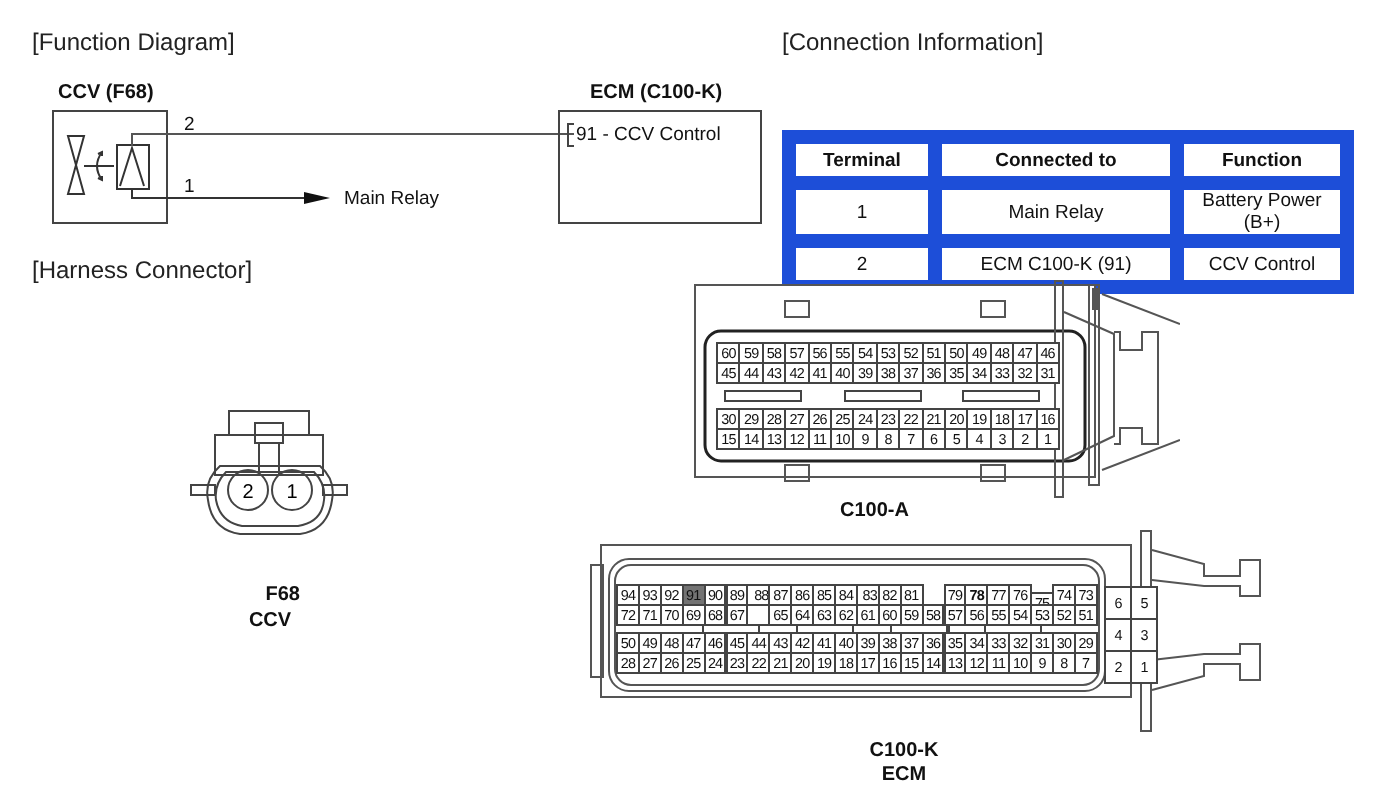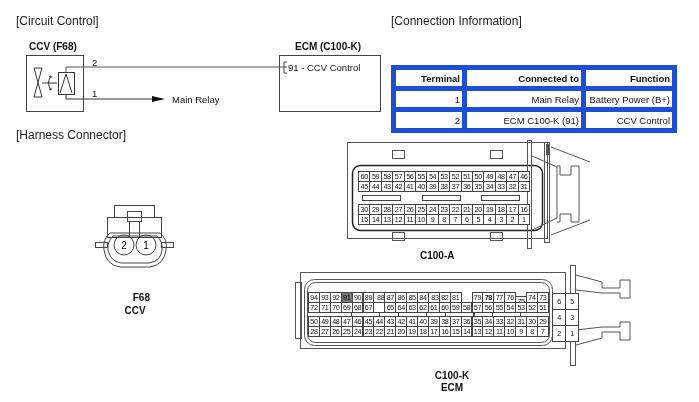--- a/index.html
+++ b/index.html
@@ -2,30 +2,30 @@
 <html><head>
 <meta charset="utf-8">
 <style>
   html,body{margin:0;padding:0;background:#fff;}
   body{width:699px;height:402px;position:relative;overflow:hidden;font-family:"Liberation Sans",sans-serif;color:#111;}
   .abs{position:absolute;}
   .section-title{font-size:12px;color:#222;}
   .bold{font-weight:bold;font-size:10px;}
   .lbl{font-size:9.5px;}
   table.conn{border-collapse:collapse;font-size:9.5px;position:absolute;left:391px;top:65px;width:286px;}
-  table.conn td, table.conn th{border:5px solid #1d4ed8;height:16px;text-align:right;padding:0 2px;}
+  table.conn td, table.conn th{border:7px solid #1d4ed8;height:16px;text-align:center;padding:0 2px;}
   table.conn th{font-weight:bold;}
   .pin{position:absolute;border:1px solid #444;box-sizing:border-box;font-size:7.2px;text-align:center;line-height:9px;background:#fff;letter-spacing:-0.4px;}
   .pin.hl{background:#a9d3d8;}
   svg text{font-family:"Liberation Sans",sans-serif;}
 </style>
 </head>
 <body>
 
-<div class="abs section-title" style="left:16px;top:14px;">[Circuit Control]</div>
+<div class="abs section-title" style="left:16px;top:14px;">[Function Diagram]</div>
 <div class="abs section-title" style="left:391px;top:14px;">[Connection Information]</div>
 <div class="abs section-title" style="left:16px;top:128px;">[Harness Connector]</div>
 
 <div class="abs bold" style="left:29px;top:41px;">CCV (F68)</div>
 <div class="abs bold" style="left:295px;top:41px;">ECM (C100-K)</div>
 
 <svg class="abs" style="left:0;top:0;" width="699" height="120">
 
   <rect x="26.5" y="55.5" width="57" height="56" fill="none" stroke="#444"></rect>
 

